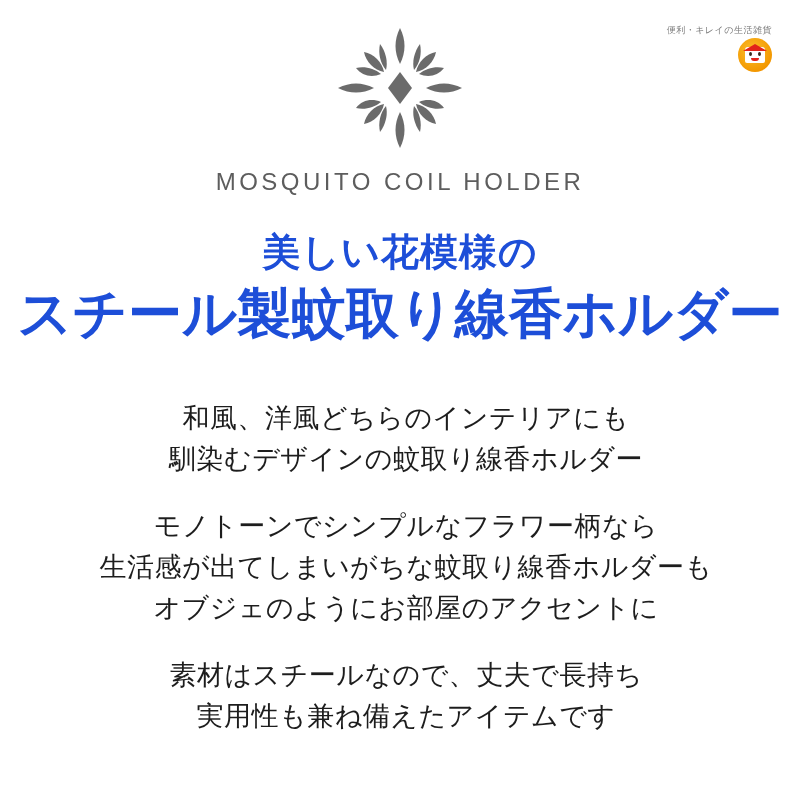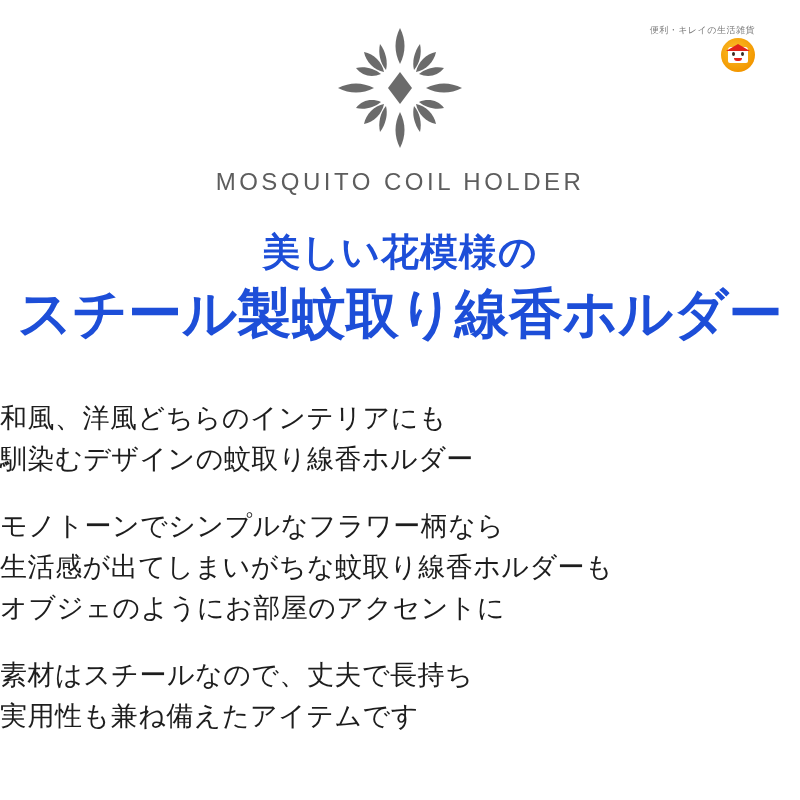--- a/index.html
+++ b/index.html
@@ -20,21 +20,21 @@
     position: relative;
     width: 800px;
     height: 800px;
     box-sizing: border-box;
   }
 
   
   .brand {
     position: absolute;
     top: 26px;
-    right: 45px;
+    right: 28px;
     display: flex;
     flex-direction: column;
     align-items: flex-end;
     line-height: 1;
   }
   .brand-tagline {
     font-size: 9px;
     color: #7a7a7a;
     letter-spacing: 0.5px;
     margin-bottom: 3px;
@@ -152,23 +152,23 @@
     letter-spacing: 0px;
     line-height: 1.3;
     margin-top: 2px;
     white-space: nowrap;
   }
 
   
   .body-copy {
     position: absolute;
     top: 398px;
-    left: 0;
+    left: 12px;
     right: 0;
-    text-align: left;
+    text-align: center;
   }
   .para {
     margin: 0 0 26px 0;
   }
   .para:last-child { margin-bottom: 0; }
   .para .ln {
     display: block;
     font-size: 27px;
     line-height: 1.52;
     color: #1d1d1d;

